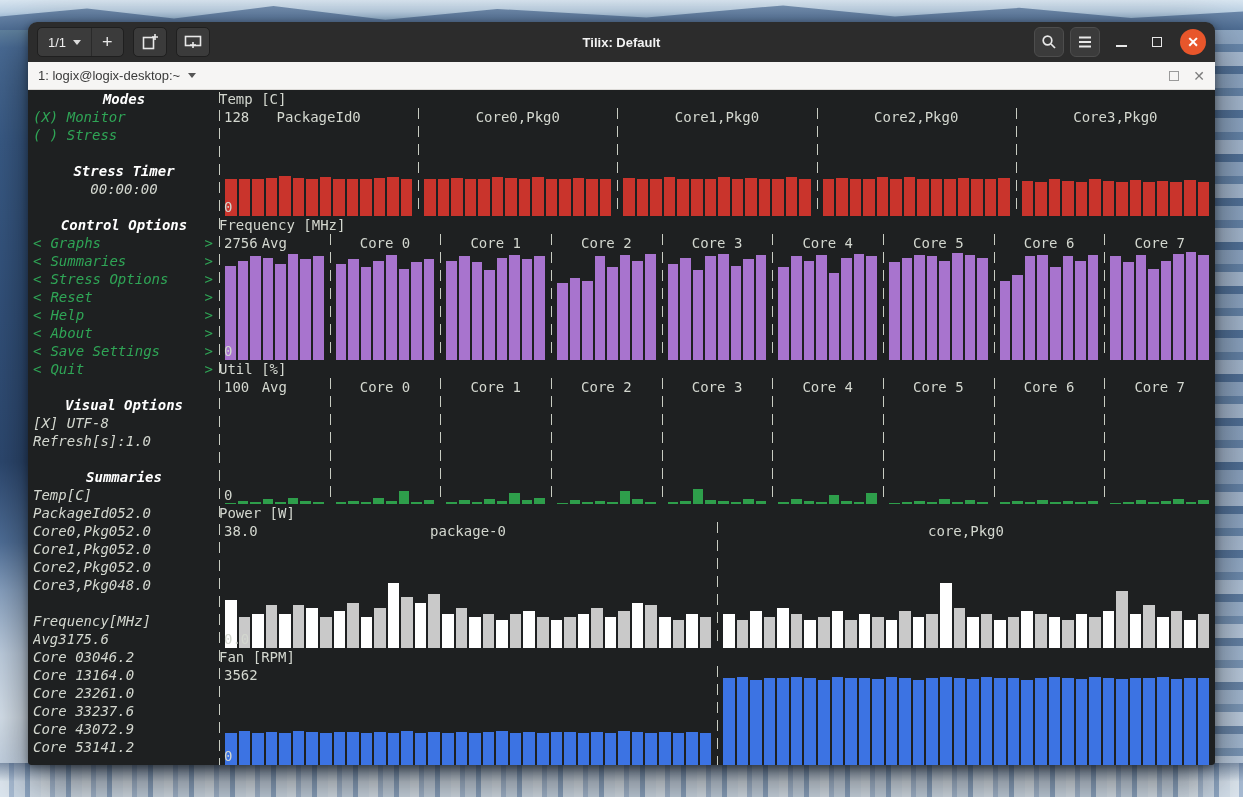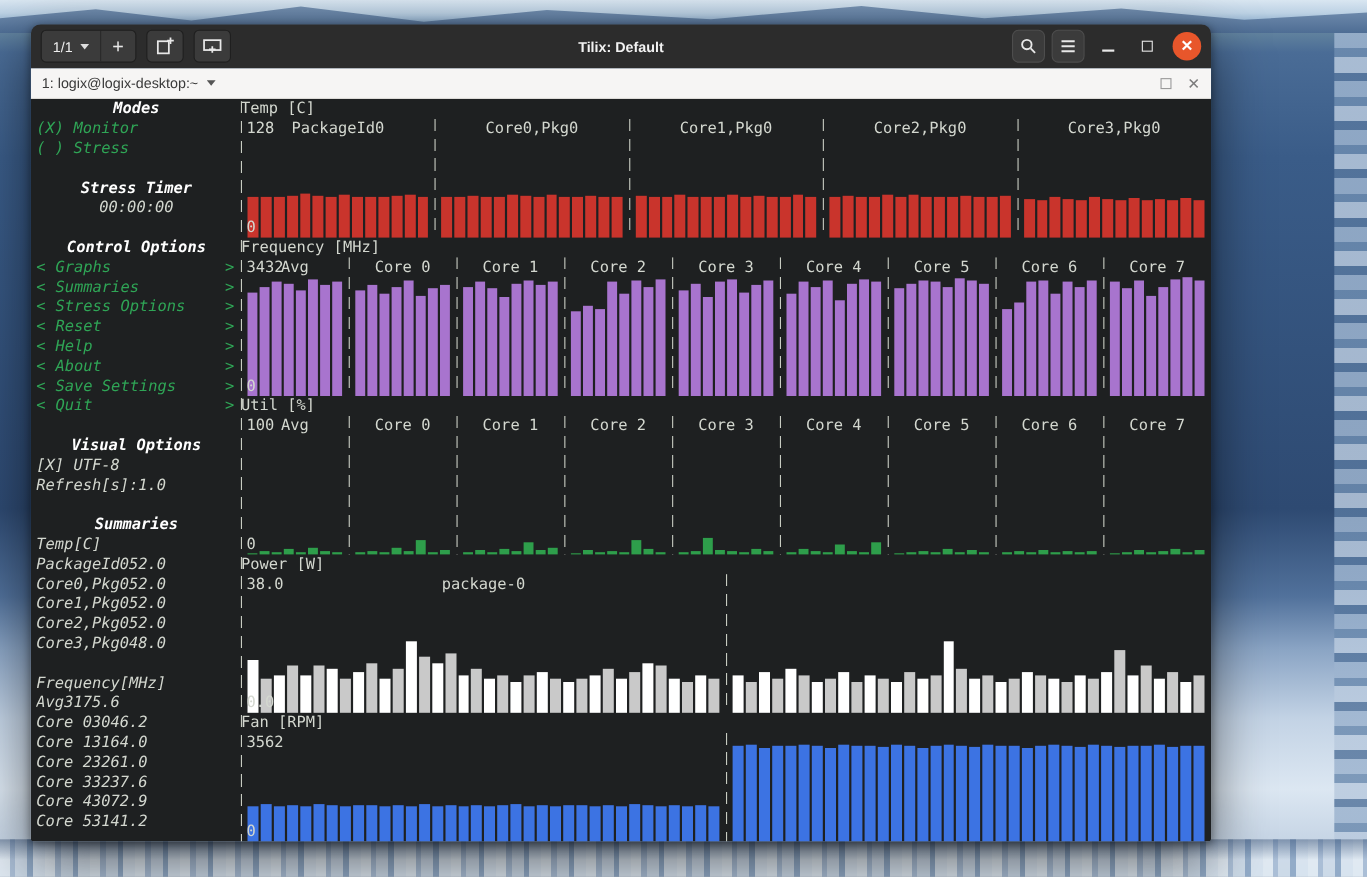--- a/index.html
+++ b/index.html
@@ -15,21 +15,21 @@
     clip-path:polygon(0 100%,0 55%,7% 28%,14% 62%,22% 20%,31% 66%,40% 30%,52% 58%,63% 18%,72% 55%,82% 26%,91% 60%,100% 38%,100% 100%);}
   .trees{position:absolute;left:0;right:0;bottom:0;height:34px;opacity:.9;
     background:repeating-linear-gradient(90deg,
       #e4edf5 0 9px,#a9bdd6 9px 14px,#cfdcea 14px 25px,#8ea8c6 25px 30px,#dbe6f1 30px 41px);}
   .trees::after{content:"";position:absolute;inset:0;
     background:linear-gradient(180deg,rgba(46,74,114,.55) 0,rgba(46,74,114,0) 55%);}
   .rightslope{position:absolute;top:30px;right:0;width:30px;bottom:30px;opacity:.85;
     background:repeating-linear-gradient(180deg,#9db4cf 0 14px,#6d8cb0 14px 22px,#b9cade 22px 36px,#57779e 36px 44px);}
 
   
-  .window{position:absolute;left:28px;top:22px;width:1073px;height:743px;
+  .window{position:absolute;left:28px;top:22px;width:1187px;height:743px;
     border-radius:9px 9px 3px 3px;overflow:hidden;
     box-shadow:0 18px 50px rgba(0,0,0,.55), 0 2px 8px rgba(0,0,0,.4);}
   .titlebar{height:40px;background:#2c2c2c;position:relative;display:flex;align-items:center;padding:0 9px;}
   .tb-title{position:absolute;left:0;right:0;text-align:center;color:#f2f2f2;font-weight:bold;font-size:13px;pointer-events:none;}
   .btn-group{display:flex;height:30px;background:#3b3b3b;border:1px solid #1f1f1f;border-radius:5px;overflow:hidden;}
   .btn-seg{display:flex;align-items:center;padding:0 10px;color:#eee;font-size:13px;gap:7px;cursor:default;}
   .btn-seg + .btn-seg{border-left:1px solid #2a2a2a;}
   .caret-down{width:0;height:0;border-left:4px solid transparent;border-right:4px solid transparent;border-top:5px solid #ddd;}
   .plus{font-size:18px;line-height:1;color:#e8e8e8;font-weight:400;}
   .icon-btn{width:34px;height:30px;margin-left:9px;background:#3b3b3b;border:1px solid #1f1f1f;border-radius:5px;
@@ -369,21 +369,21 @@
                 <div class="bar" style="height: 36px; background: rgb(201, 52, 44);"></div>
                 <div class="bar" style="height: 34px; background: rgb(201, 52, 44);"></div>
               </div>
             </div>
           </div>
       </div>
 
       <div>
         <div class="graph-title">Frequency [MHz]</div>
         <div class="gbody cols9" style="height:126px">
-          <span class="ymax">3432</span>
+          <span class="ymax">2756</span>
           <span class="ymin">0</span>
         <div class="gcol">
               <div class="glabel">Avg</div>
               <div class="bars">
                 <div class="bar" style="height: 94px; background: rgb(168, 116, 206);"></div>
                 <div class="bar" style="height: 99px; background: rgb(168, 116, 206);"></div>
                 <div class="bar" style="height: 104px; background: rgb(168, 116, 206);"></div>
                 <div class="bar" style="height: 102px; background: rgb(168, 116, 206);"></div>
                 <div class="bar" style="height: 96px; background: rgb(168, 116, 206);"></div>
                 <div class="bar" style="height: 106px; background: rgb(168, 116, 206);"></div>
@@ -663,20 +663,21 @@
                 <div class="bar" style="height: 37px; background: rgb(201, 201, 201);"></div>
                 <div class="bar" style="height: 45px; background: rgb(255, 255, 255);"></div>
                 <div class="bar" style="height: 43px; background: rgb(201, 201, 201);"></div>
                 <div class="bar" style="height: 31px; background: rgb(255, 255, 255);"></div>
                 <div class="bar" style="height: 28px; background: rgb(201, 201, 201);"></div>
                 <div class="bar" style="height: 34px; background: rgb(255, 255, 255);"></div>
                 <div class="bar" style="height: 31px; background: rgb(201, 201, 201);"></div>
               </div>
             </div>
             <div class="gcol sep">
+              <div class="glabel">core,Pkg0</div>
               <div class="bars">
                 <div class="bar" style="height: 34px; background: rgb(255, 255, 255);"></div>
                 <div class="bar" style="height: 28px; background: rgb(201, 201, 201);"></div>
                 <div class="bar" style="height: 37px; background: rgb(255, 255, 255);"></div>
                 <div class="bar" style="height: 31px; background: rgb(201, 201, 201);"></div>
                 <div class="bar" style="height: 40px; background: rgb(255, 255, 255);"></div>
                 <div class="bar" style="height: 34px; background: rgb(201, 201, 201);"></div>
                 <div class="bar" style="height: 28px; background: rgb(255, 255, 255);"></div>
                 <div class="bar" style="height: 31px; background: rgb(201, 201, 201);"></div>
                 <div class="bar" style="height: 37px; background: rgb(255, 255, 255);"></div>

